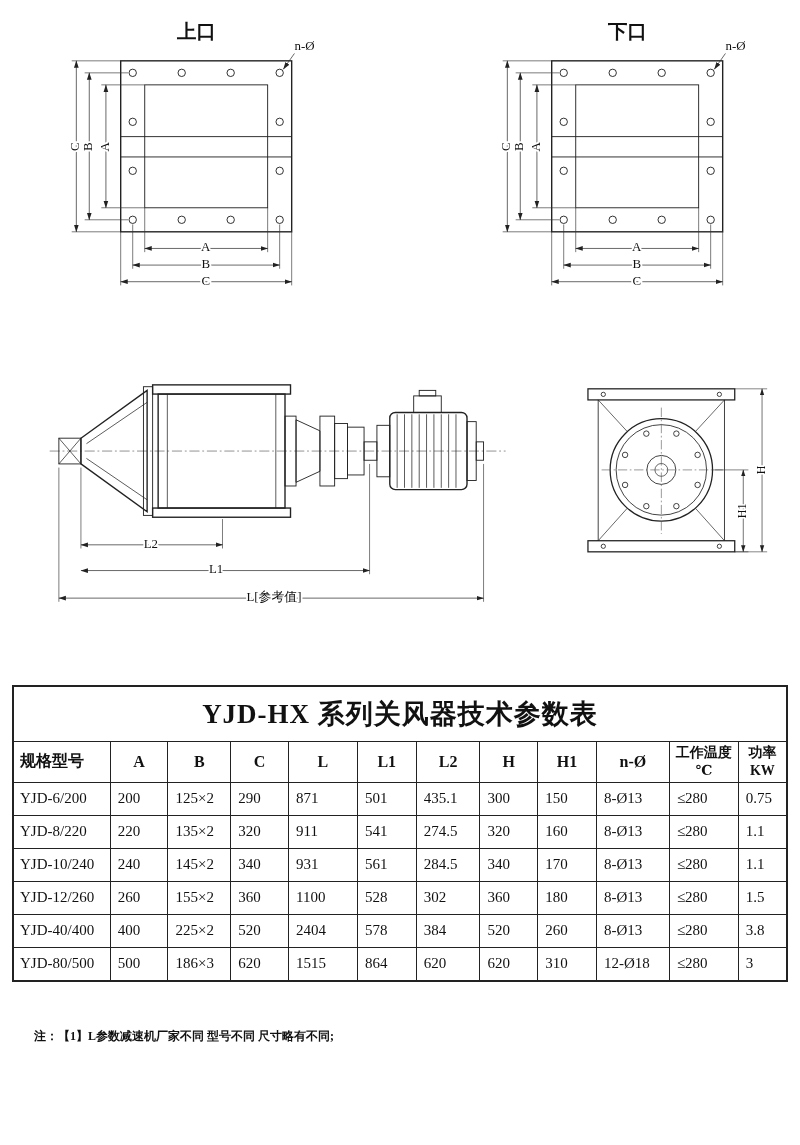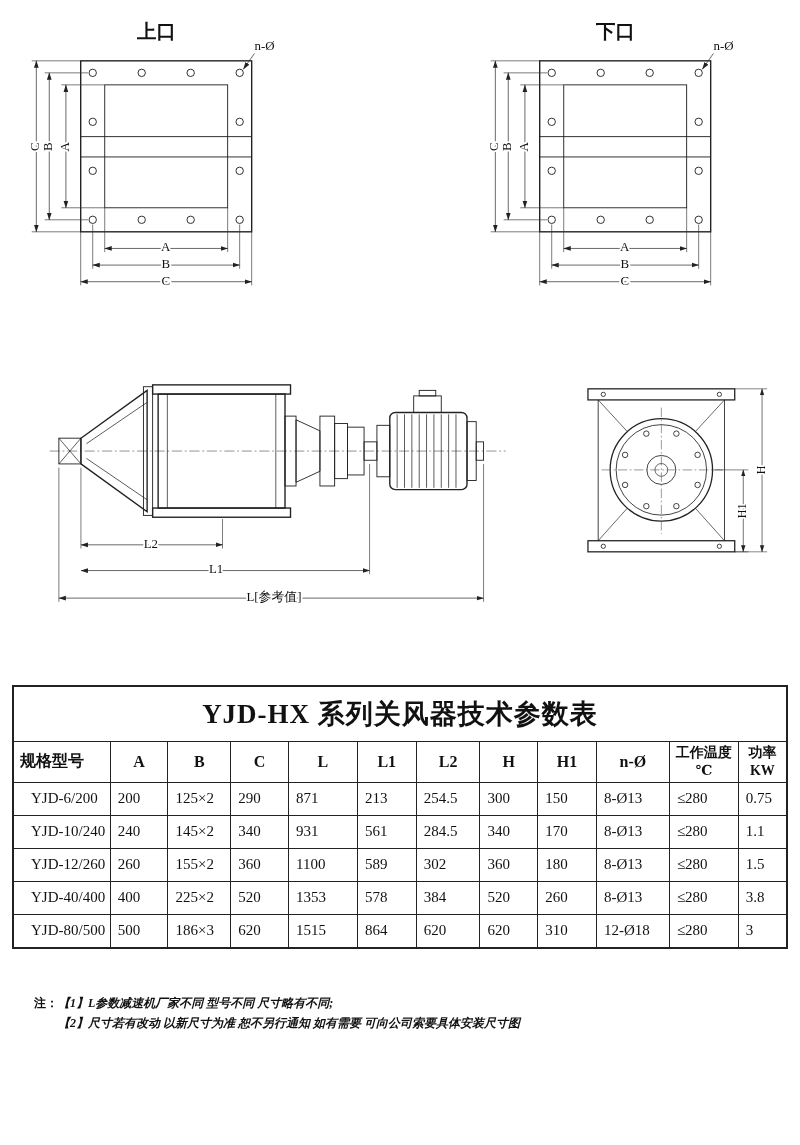--- a/index.html
+++ b/index.html
@@ -1,20 +1,20 @@
 <!DOCTYPE html>
 <html><head>
 <meta charset="utf-8">
 <style>
   html,body{margin:0;padding:0;background:#fff;}
   body{width:800px;height:1145px;overflow:hidden;font-family:"Liberation Serif","DejaVu Serif",serif;color:#111;}
   .page{width:800px;height:1145px;position:relative;}
 
   
-  .flange-row{display:flex;justify-content:space-between;padding:10px 20px 0 16px;}
+  .flange-row{display:flex;justify-content:space-between;padding:10px 8px 0 16px;margin-left:40px;}
   .flange-svg{width:305px;height:auto;display:block;}
   .assembly-row{display:flex;align-items:flex-start;margin-top:64px;padding-left:46px;padding-right:26px;}
   .side-svg{width:478px;height:auto;display:block;}
   .end-svg{width:198px;height:auto;display:block;margin-left:auto;margin-top:10px;}
 
   
   .obj{fill:none;stroke:#222;stroke-width:1.5;}
   .thin{stroke-width:1;}
   .fine{stroke-width:.8;}
   .holes circle{fill:none;stroke:#222;stroke-width:1;}
@@ -28,26 +28,26 @@
 
   
   .table-wrap{margin:74px 12px 0 12px;}
   table{width:100%;border-collapse:collapse;table-layout:fixed;border:2px solid #222;margin-top:42px;}
   th,td{border:1px solid #222;overflow:hidden;}
   .title-cell{height:52px;text-align:center;font-size:27px;font-weight:600;letter-spacing:1px;}
   thead tr.hdr th{height:38px;font-size:16px;font-weight:600;text-align:center;white-space:pre-line;}
   thead tr.hdr th:first-child{text-align:left;padding-left:6px;}
   thead tr.hdr th.th-small{font-size:14px;line-height:1.25;font-weight:600;}
   tbody td{height:30px;font-size:15px;text-align:left;padding-left:7px;}
-  tbody td:first-child{padding-left:17px;}
+  tbody td:first-child{padding-left:6px;}
 
   
   .notes{display:flex;margin:44px 0 0 34px;font-size:12px;font-weight:600;line-height:1.7;}
   .notes-label{white-space:nowrap;}
-  .notes-lines > div{white-space:nowrap;font-style:italic;}
+  .notes-lines > div{white-space:nowrap;}
 </style>
 </head>
 <body>
 
 <svg width="0" height="0" style="position:absolute" aria-hidden="true">
   <defs>
     <marker id="arw" viewBox="0 0 10 10" refX="9.5" refY="5" markerWidth="10" markerHeight="10" orient="auto-start-reverse">
       <path d="M0,1.8 L10,5 L0,8.2 Z" fill="#222"></path>
     </marker>
   </defs>
@@ -337,27 +337,41 @@
 KW</th>
           </tr>
       </thead>
       <tbody>
           <tr>
             <td>YJD-6/200</td>
             <td>200</td>
             <td>125×2</td>
             <td>290</td>
             <td>871</td>
-            <td>213</td>
-            <td>254.5</td>
+            <td>501</td>
+            <td>435.1</td>
             <td>300</td>
             <td>150</td>
             <td>8-Ø13</td>
             <td>≤280</td>
             <td>0.75</td>
+          </tr>
+          <tr>
+            <td>YJD-8/220</td>
+            <td>220</td>
+            <td>135×2</td>
+            <td>320</td>
+            <td>911</td>
+            <td>541</td>
+            <td>274.5</td>
+            <td>320</td>
+            <td>160</td>
+            <td>8-Ø13</td>
+            <td>≤280</td>
+            <td>1.1</td>
           </tr>
           <tr>
             <td>YJD-10/240</td>
             <td>240</td>
             <td>145×2</td>
             <td>340</td>
             <td>931</td>
             <td>561</td>
             <td>284.5</td>
             <td>340</td>
@@ -365,34 +379,34 @@
             <td>8-Ø13</td>
             <td>≤280</td>
             <td>1.1</td>
           </tr>
           <tr>
             <td>YJD-12/260</td>
             <td>260</td>
             <td>155×2</td>
             <td>360</td>
             <td>1100</td>
-            <td>589</td>
+            <td>528</td>
             <td>302</td>
             <td>360</td>
             <td>180</td>
             <td>8-Ø13</td>
             <td>≤280</td>
             <td>1.5</td>
           </tr>
           <tr>
             <td>YJD-40/400</td>
             <td>400</td>
             <td>225×2</td>
             <td>520</td>
-            <td>1353</td>
+            <td>2404</td>
             <td>578</td>
             <td>384</td>
             <td>520</td>
             <td>260</td>
             <td>8-Ø13</td>
             <td>≤280</td>
             <td>3.8</td>
           </tr>
           <tr>
             <td>YJD-80/500</td>
@@ -409,17 +423,16 @@
             <td>3</td>
           </tr>
         </tbody>
     </table>
   </div>
 
   <div class="notes">
     <span class="notes-label">注：</span>
     <div class="notes-lines">
       <div>【1】L参数减速机厂家不同 型号不同 尺寸略有不同;</div>
-      <div>【2】尺寸若有改动 以新尺寸为准 恕不另行通知 如有需要 可向公司索要具体安装尺寸图</div>
     </div>
   </div>
 
 </div>
 
 </body></html>

